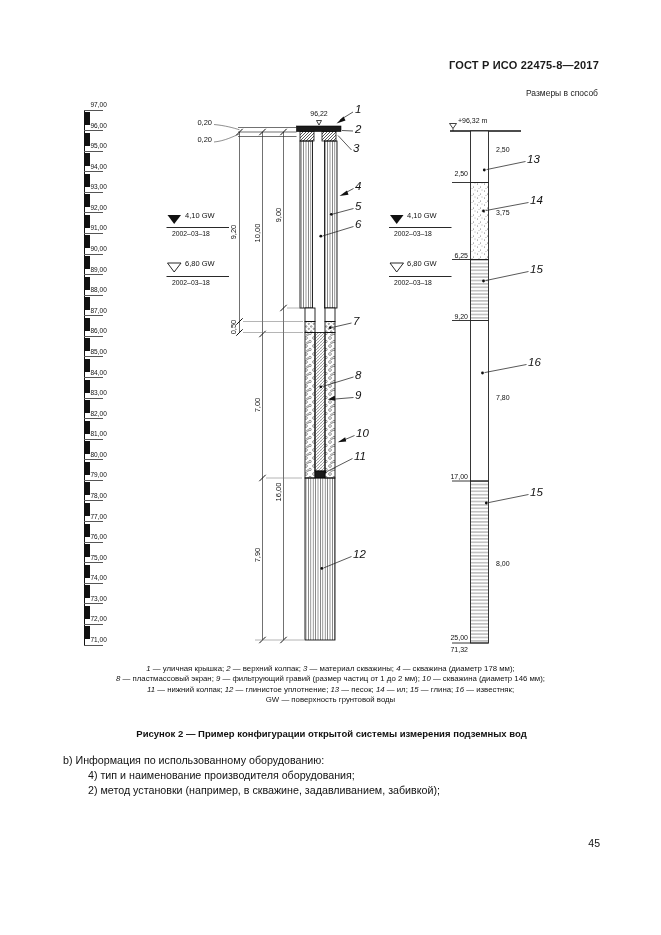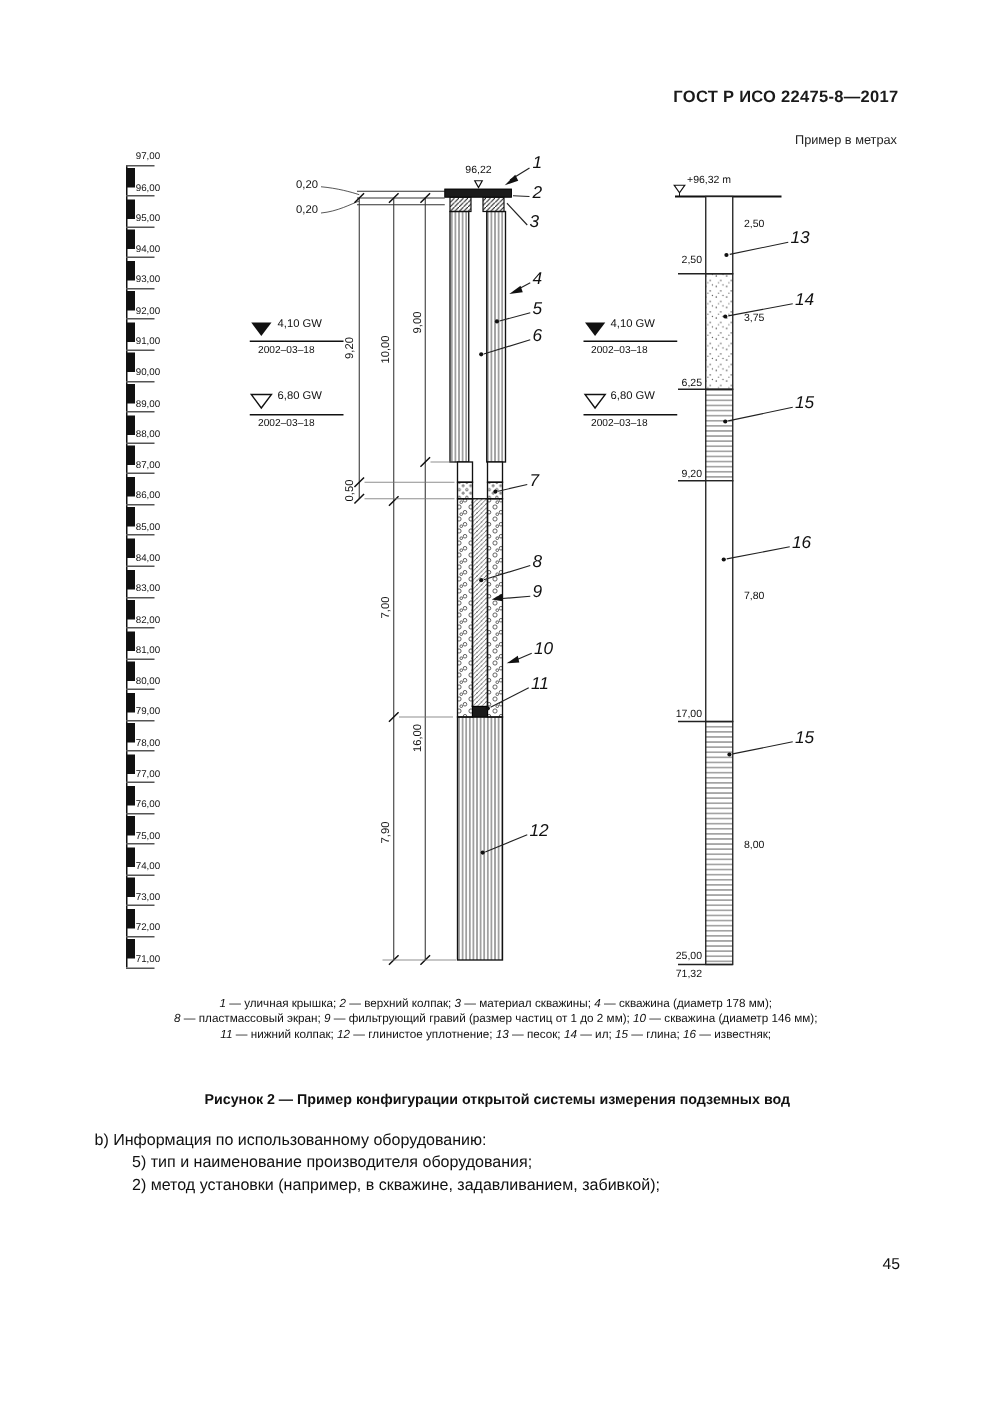--- a/index.html
+++ b/index.html
@@ -26,21 +26,21 @@
   .bodytext{position:absolute;left:63px;top:753px;width:537px;font-size:10.7px;
             line-height:15.2px;text-align:justify;color:#111}
   .bodytext p{margin:0}
   .bodytext p.item{text-indent:25px}
   .pagenum{position:absolute;right:61px;top:837px;font-size:10.5px;color:#111}
 </style>
 </head>
 <body>
 
 <div class="doc-code">ГОСТ Р ИСО 22475-8—2017</div>
-<div class="units">Пример в метрах</div>
+<div class="units">Размеры в способ</div>
 
 <svg class="abs" style="left:0;top:0" width="661" height="935" viewBox="0 0 661 935" xmlns="http://www.w3.org/2000/svg">
   <defs>
     <pattern id="pVert" width="2.4" height="6" patternUnits="userSpaceOnUse">
       <path d="M1.2,0 V6" stroke="#222" stroke-width="0.55"></path>
     </pattern>
     <pattern id="pGravel" width="8" height="8" patternUnits="userSpaceOnUse">
       <circle cx="2" cy="2" r="1.4" fill="none" stroke="#333" stroke-width="0.5"></circle>
       <circle cx="6" cy="5.5" r="1.2" fill="none" stroke="#333" stroke-width="0.5"></circle>
       <circle cx="3.5" cy="6.8" r="0.9" fill="none" stroke="#333" stroke-width="0.5"></circle>
@@ -310,22 +310,23 @@
 <span class="co" style="left:527px;top:154px">13</span>
 <span class="co" style="left:530px;top:195px">14</span>
 <span class="co" style="left:530px;top:264px">15</span>
 <span class="co" style="left:528px;top:357px">16</span>
 <span class="co" style="left:530px;top:487px">15</span>
 
 <div class="legend" id="legend">
     <div><i>1</i> — уличная крышка; <i>2</i> — верхний колпак; <i>3</i> — материал скважины; <i>4</i> — скважина (диаметр 178 мм);</div>
     <div><i>8</i> — пластмассовый экран; <i>9</i> — фильтрующий гравий (размер частиц от 1 до 2 мм); <i>10</i> — скважина (диаметр 146 мм);</div>
     <div><i>11</i> — нижний колпак; <i>12</i> — глинистое уплотнение; <i>13</i> — песок; <i>14</i> — ил; <i>15</i> — глина; <i>16</i> — известняк;</div>
+    <div><span>GW</span> — поверхность грунтовой воды</div>
   </div>
 <div class="caption">Рисунок 2 — Пример конфигурации открытой системы измерения подземных вод</div>
 
 <div class="bodytext">
   <p>b) Информация по использованному оборудованию:</p>
-  <p class="item">5) тип и наименование производителя оборудования;</p>
+  <p class="item">4) тип и наименование производителя оборудования;</p>
   <p class="item">2) метод установки (например, в скважине, задавливанием, забивкой);</p>
 </div>
 
 <div class="pagenum">45</div>
 
 </body></html>

